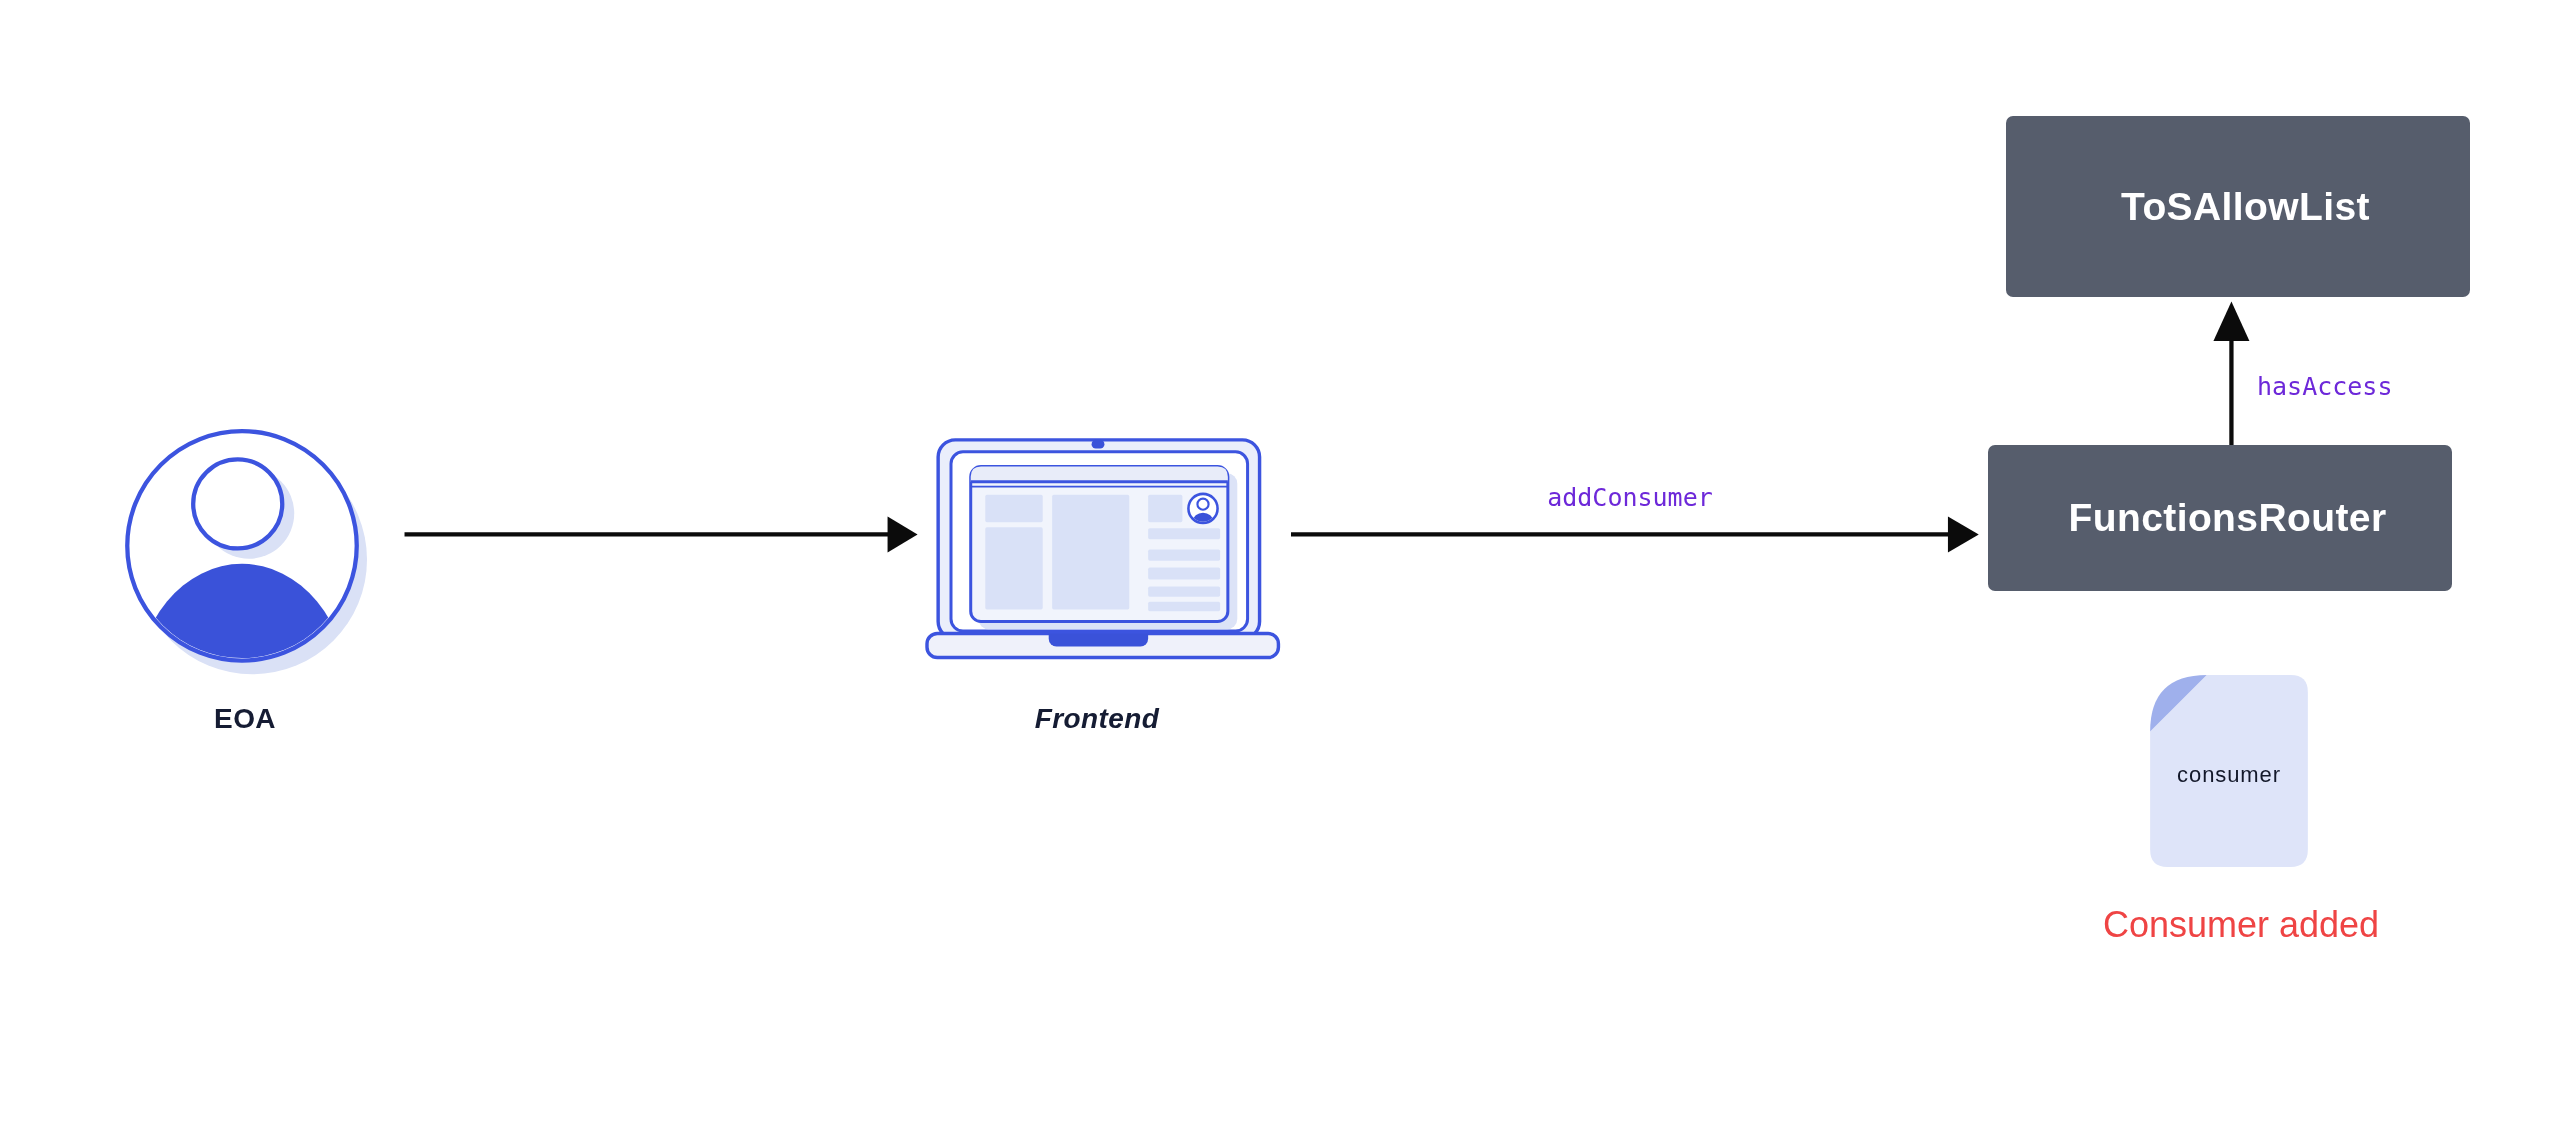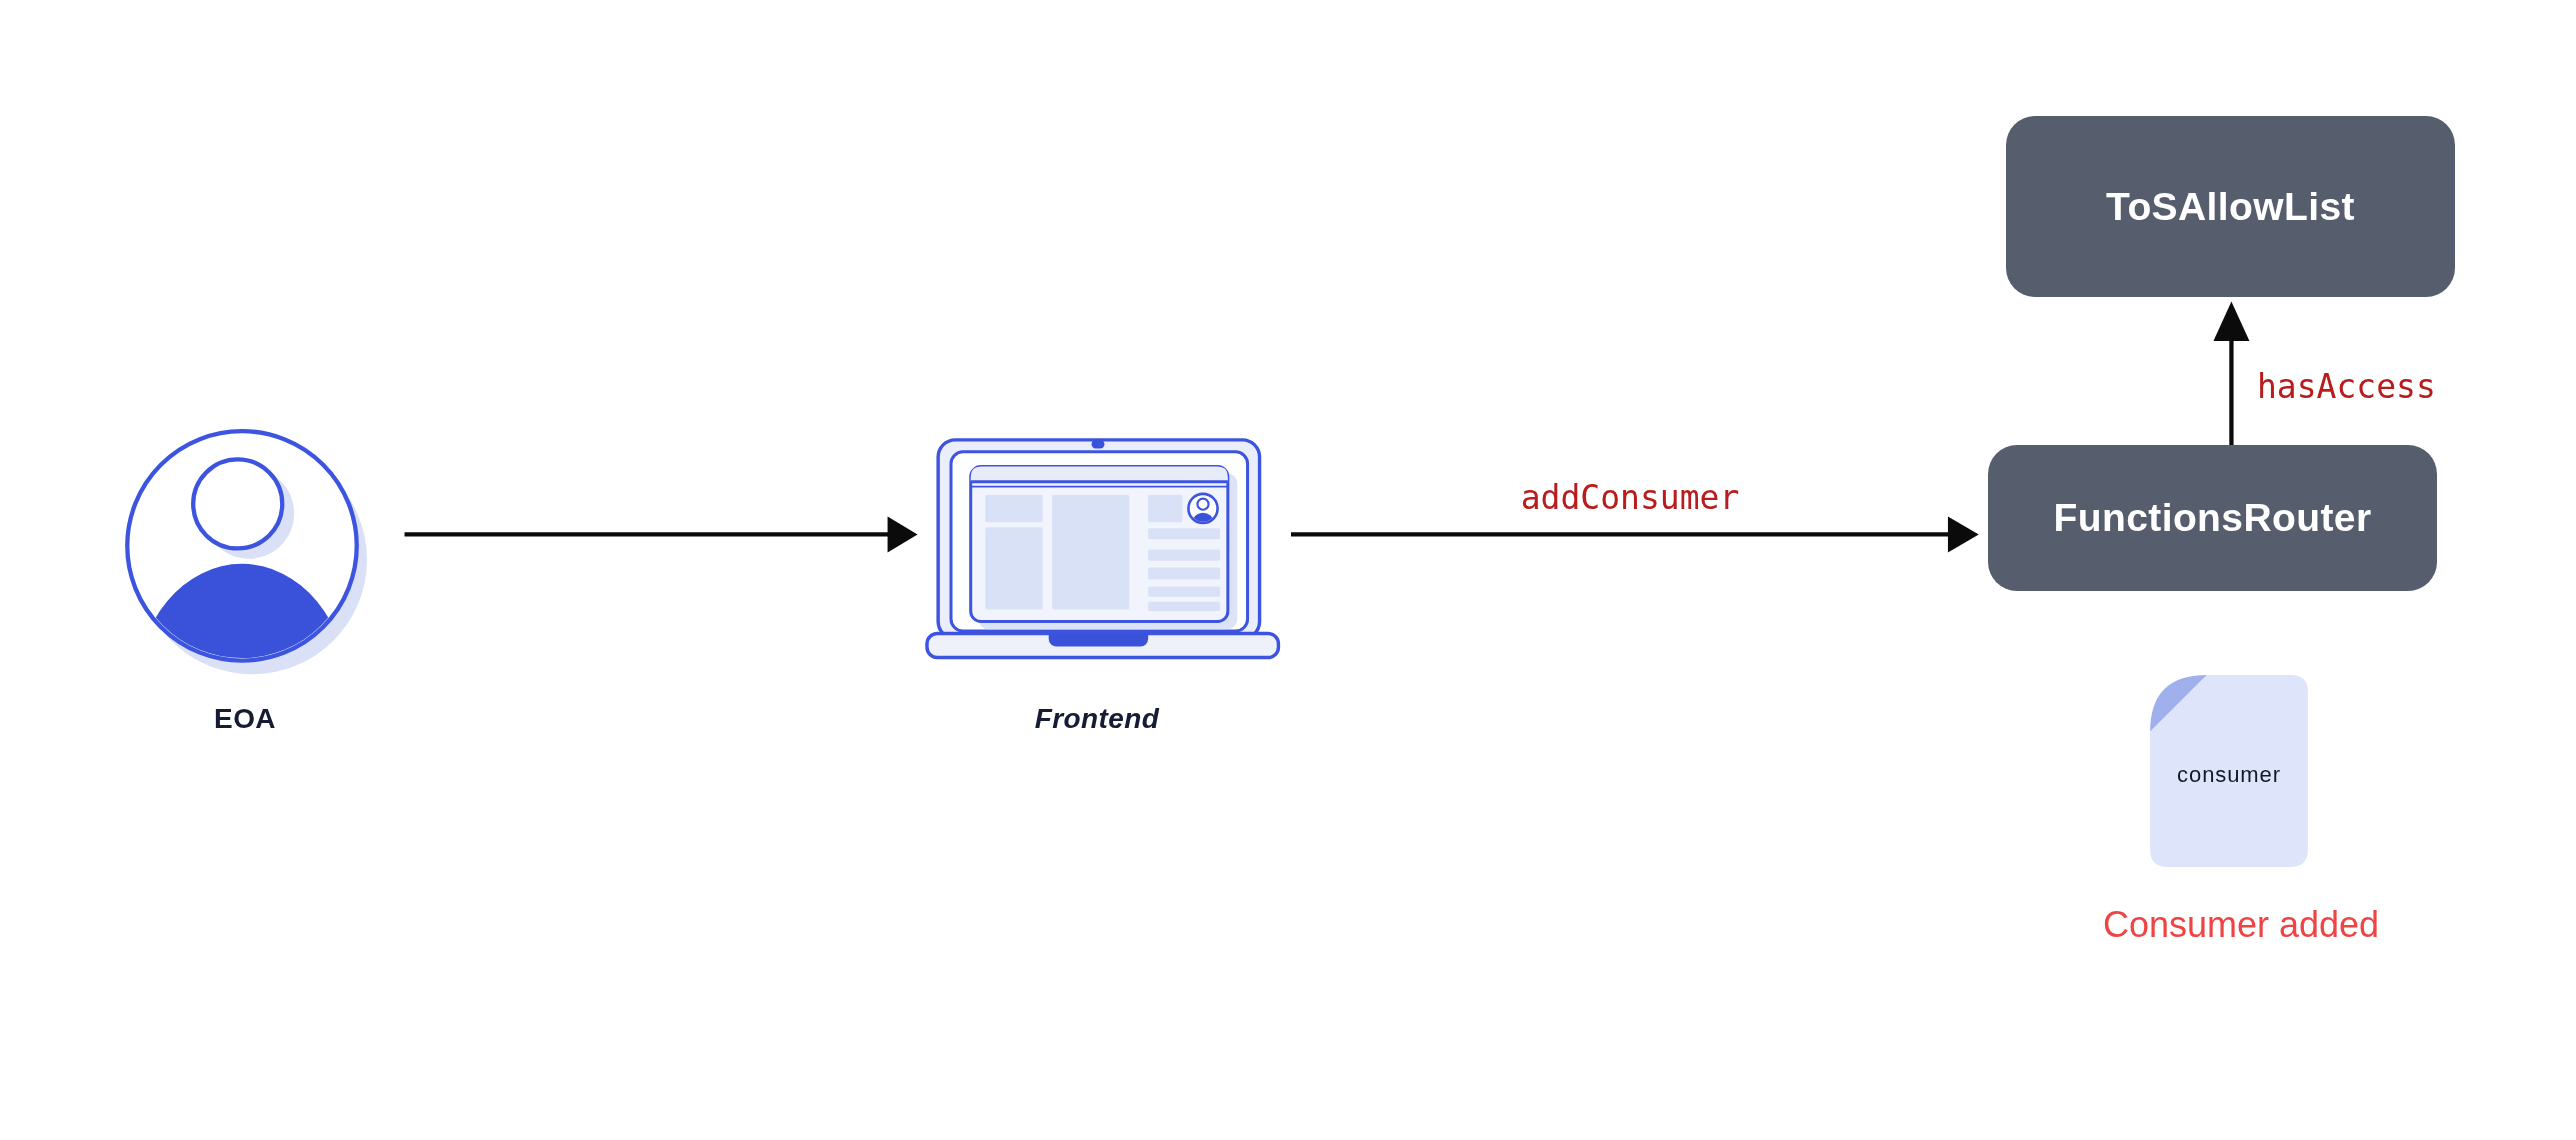--- a/index.html
+++ b/index.html
@@ -11,24 +11,25 @@
     overflow: hidden;
     font-family: "Liberation Sans", sans-serif;
   }
   svg { position: absolute; display: block; }
   .arrows { left: 0; top: 0; pointer-events: none; }
 
   .node-box {
     position: absolute;
     width: 449px;
     background: #565D6C;
-    border-radius: 29px;
+    border-radius: 7px;
     display: flex;
     align-items: center;
     justify-content: center;
+    padding-left: 15px;
   }
   .node-box span {
     color: #ffffff;
     font-weight: 700;
     font-size: 39px;
     letter-spacing: 0.4px;
   }
   .box-tos { left: 2006px; top: 116px; height: 181px; }
   .box-router { left: 1988px; top: 445px; height: 146px; }
 
@@ -41,23 +42,23 @@
     line-height: 45px;
     letter-spacing: 0.4px;
     white-space: nowrap;
   }
   .label-eoa { left: 245px; top: 696px; }
   .label-frontend { left: 1097px; top: 696px; font-style: italic; }
 
   .mono-label {
     position: absolute;
     font-family: "DejaVu Sans Mono", monospace;
-    font-size: 33px;
+    font-size: 25px;
     line-height: 38px;
-    color: #b91c1c;
+    color: #6d28d9;
     white-space: nowrap;
   }
   .label-addconsumer { left: 1630px; top: 479px; transform: translateX(-50%); }
   .label-hasaccess { left: 2257px; top: 368px; }
 
   .doc-text {
     position: absolute;
     left: 2229px;
     top: 762px;
     transform: translateX(-50%);

